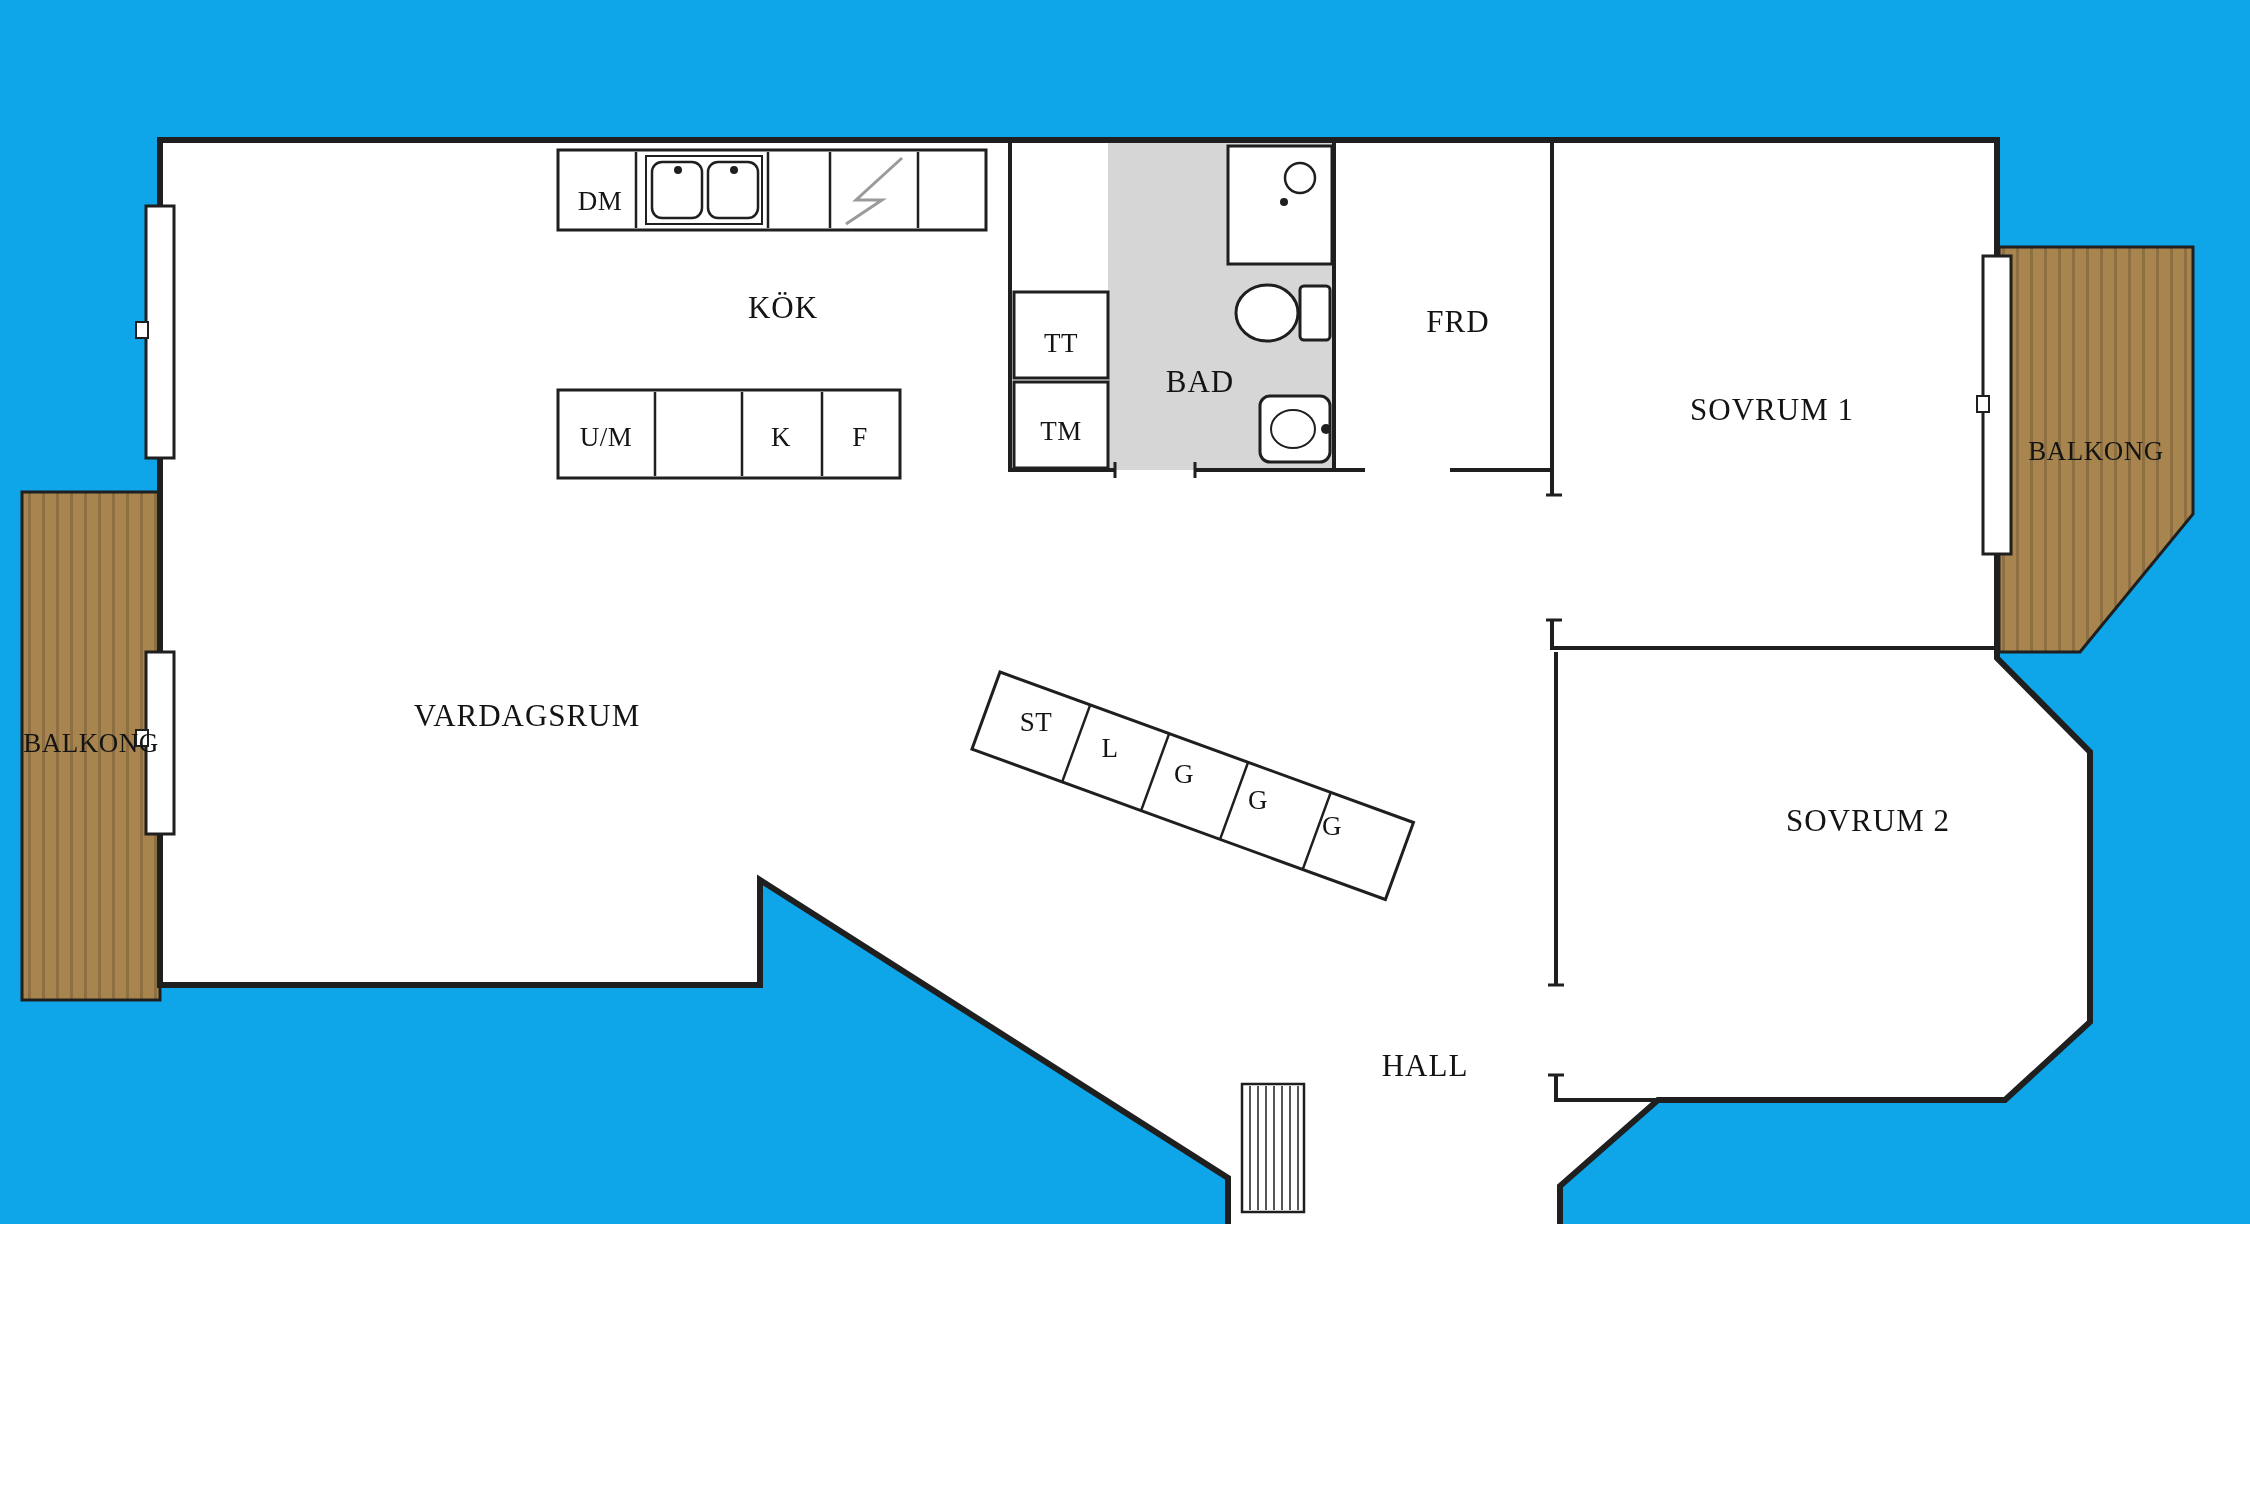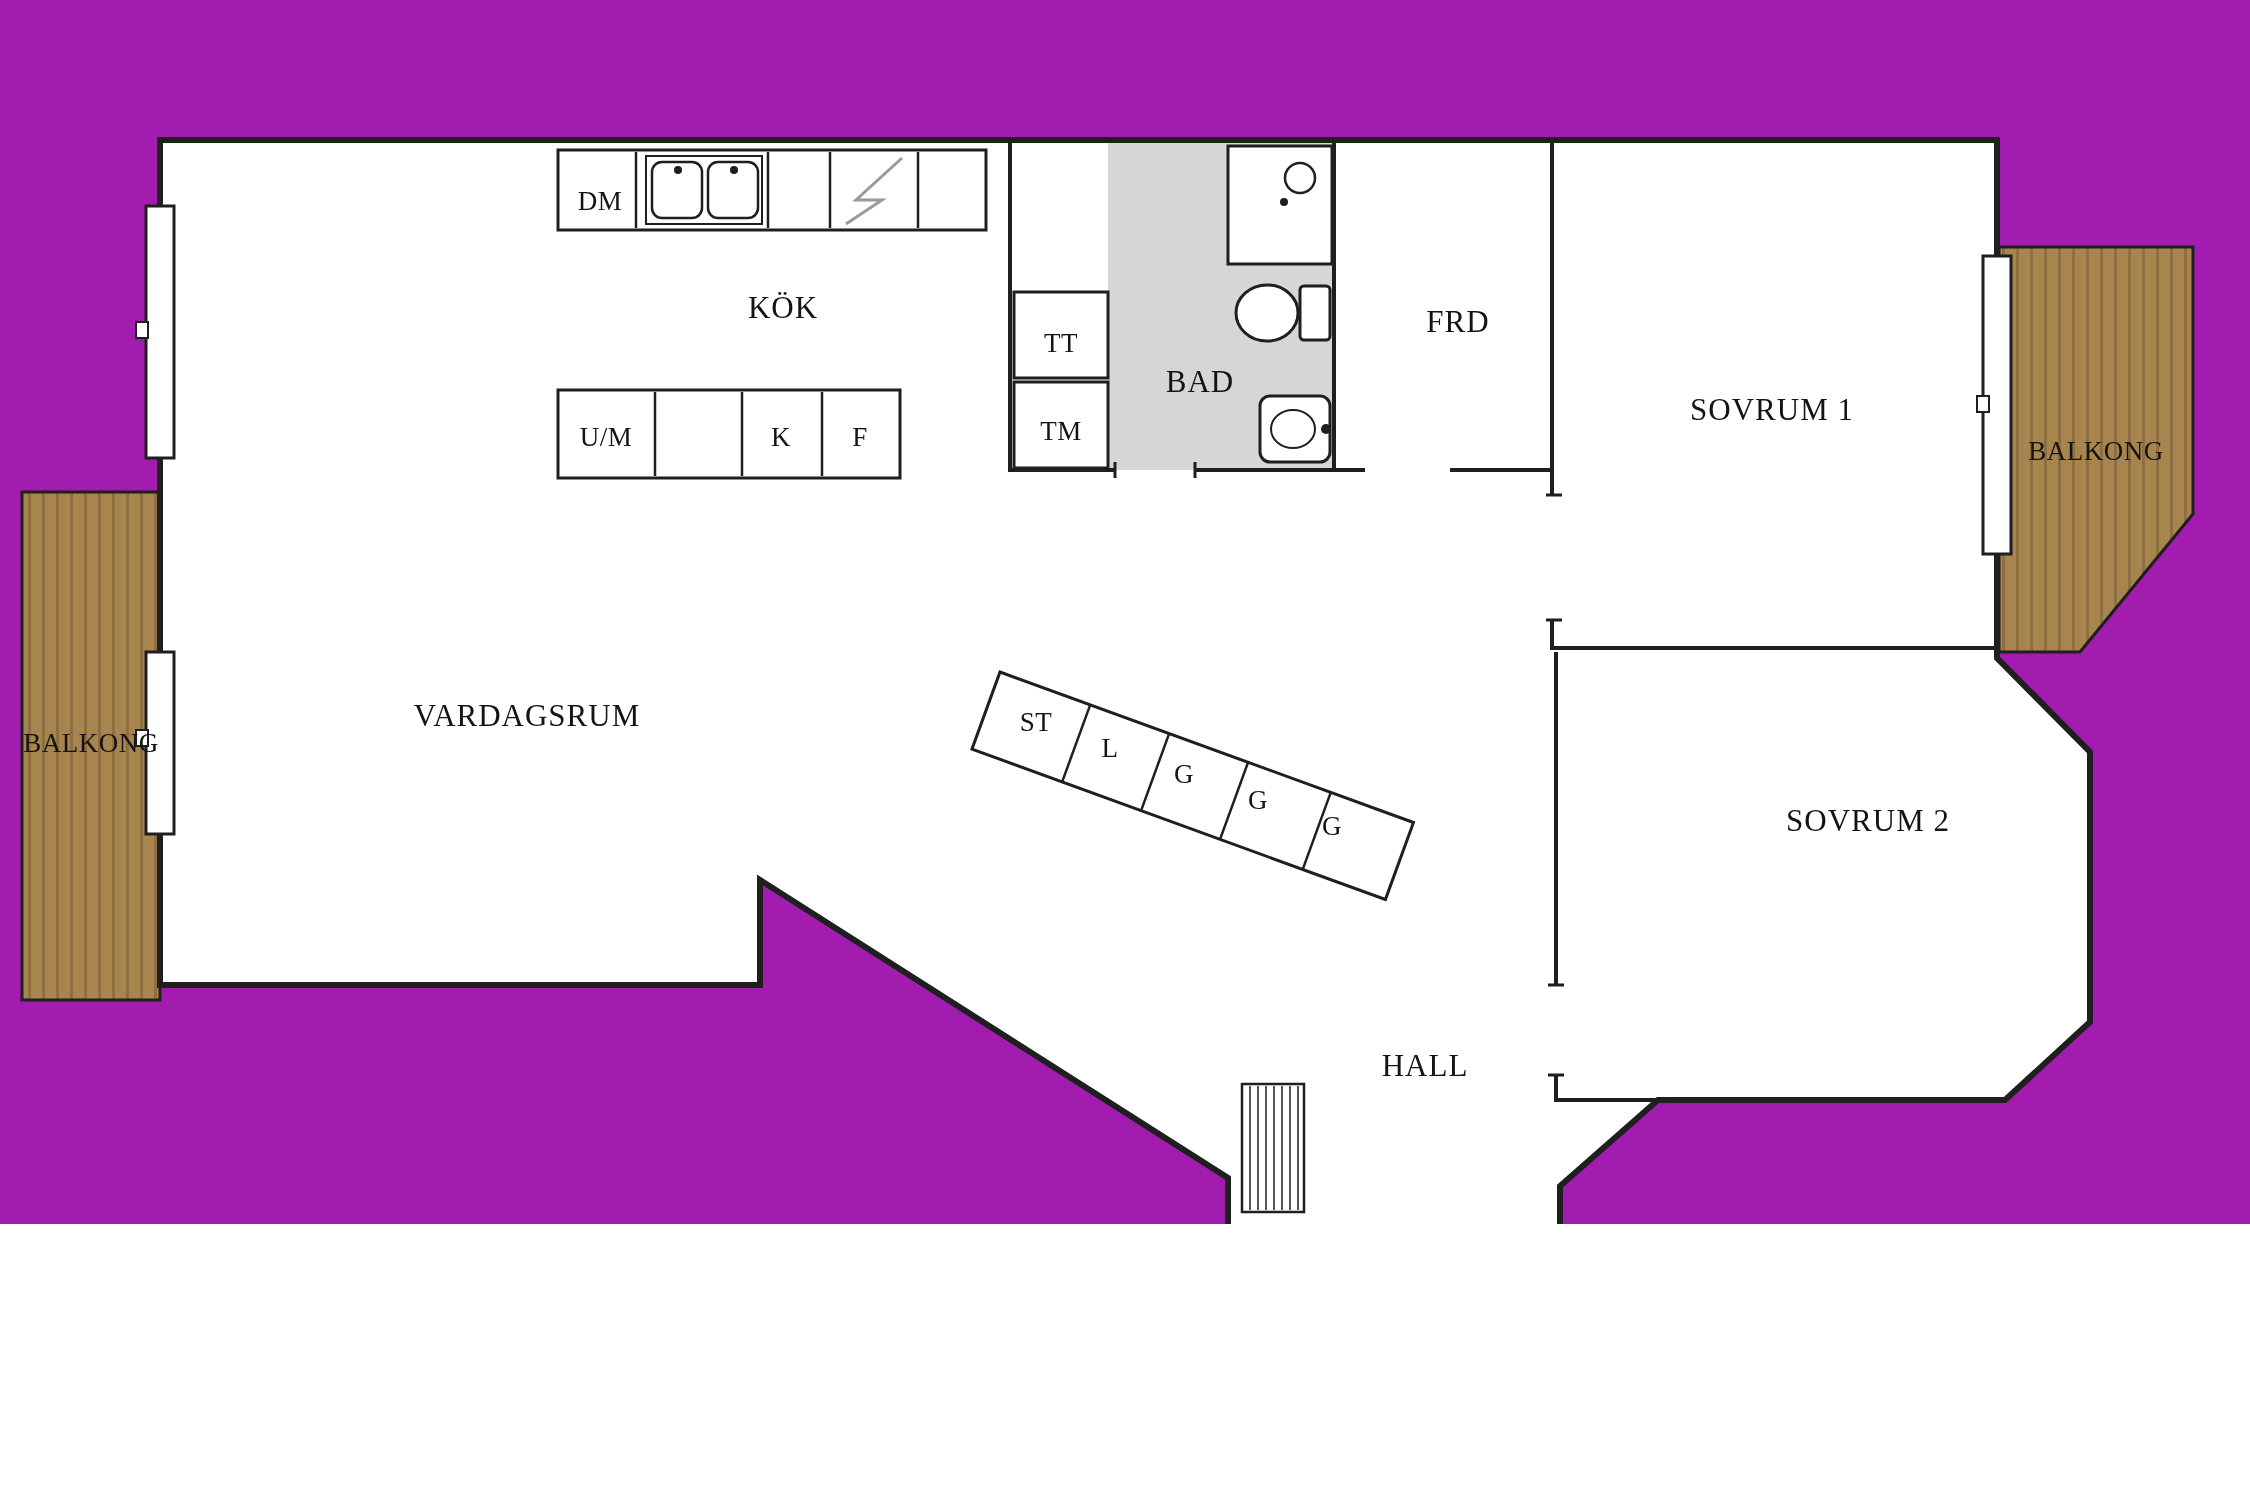--- a/index.html
+++ b/index.html
@@ -1,16 +1,16 @@
 <!DOCTYPE html>
 <html><head>
 <meta charset="utf-8">
 <style>
   html,body{margin:0;padding:0;background:#ffffff;}
-  .stage{position:relative;width:2250px;height:1224px;background:#a21caf;overflow:hidden;}
+  .stage{position:relative;width:2250px;height:1224px;background:#0ea5e9;overflow:hidden;}
   .stage svg{position:absolute;left:0;top:0;display:block;}
   .lbl{font-family:"Liberation Serif",serif;font-size:31px;fill:#141414;letter-spacing:1px;}
   .lbl-sm{font-family:"Liberation Serif",serif;font-size:27px;fill:#141414;letter-spacing:0.5px;}
 </style>
 </head>
 <body>
 
 <div class="stage">
 <svg width="2250" height="1500" viewBox="0 0 2250 1500">
   <defs>

